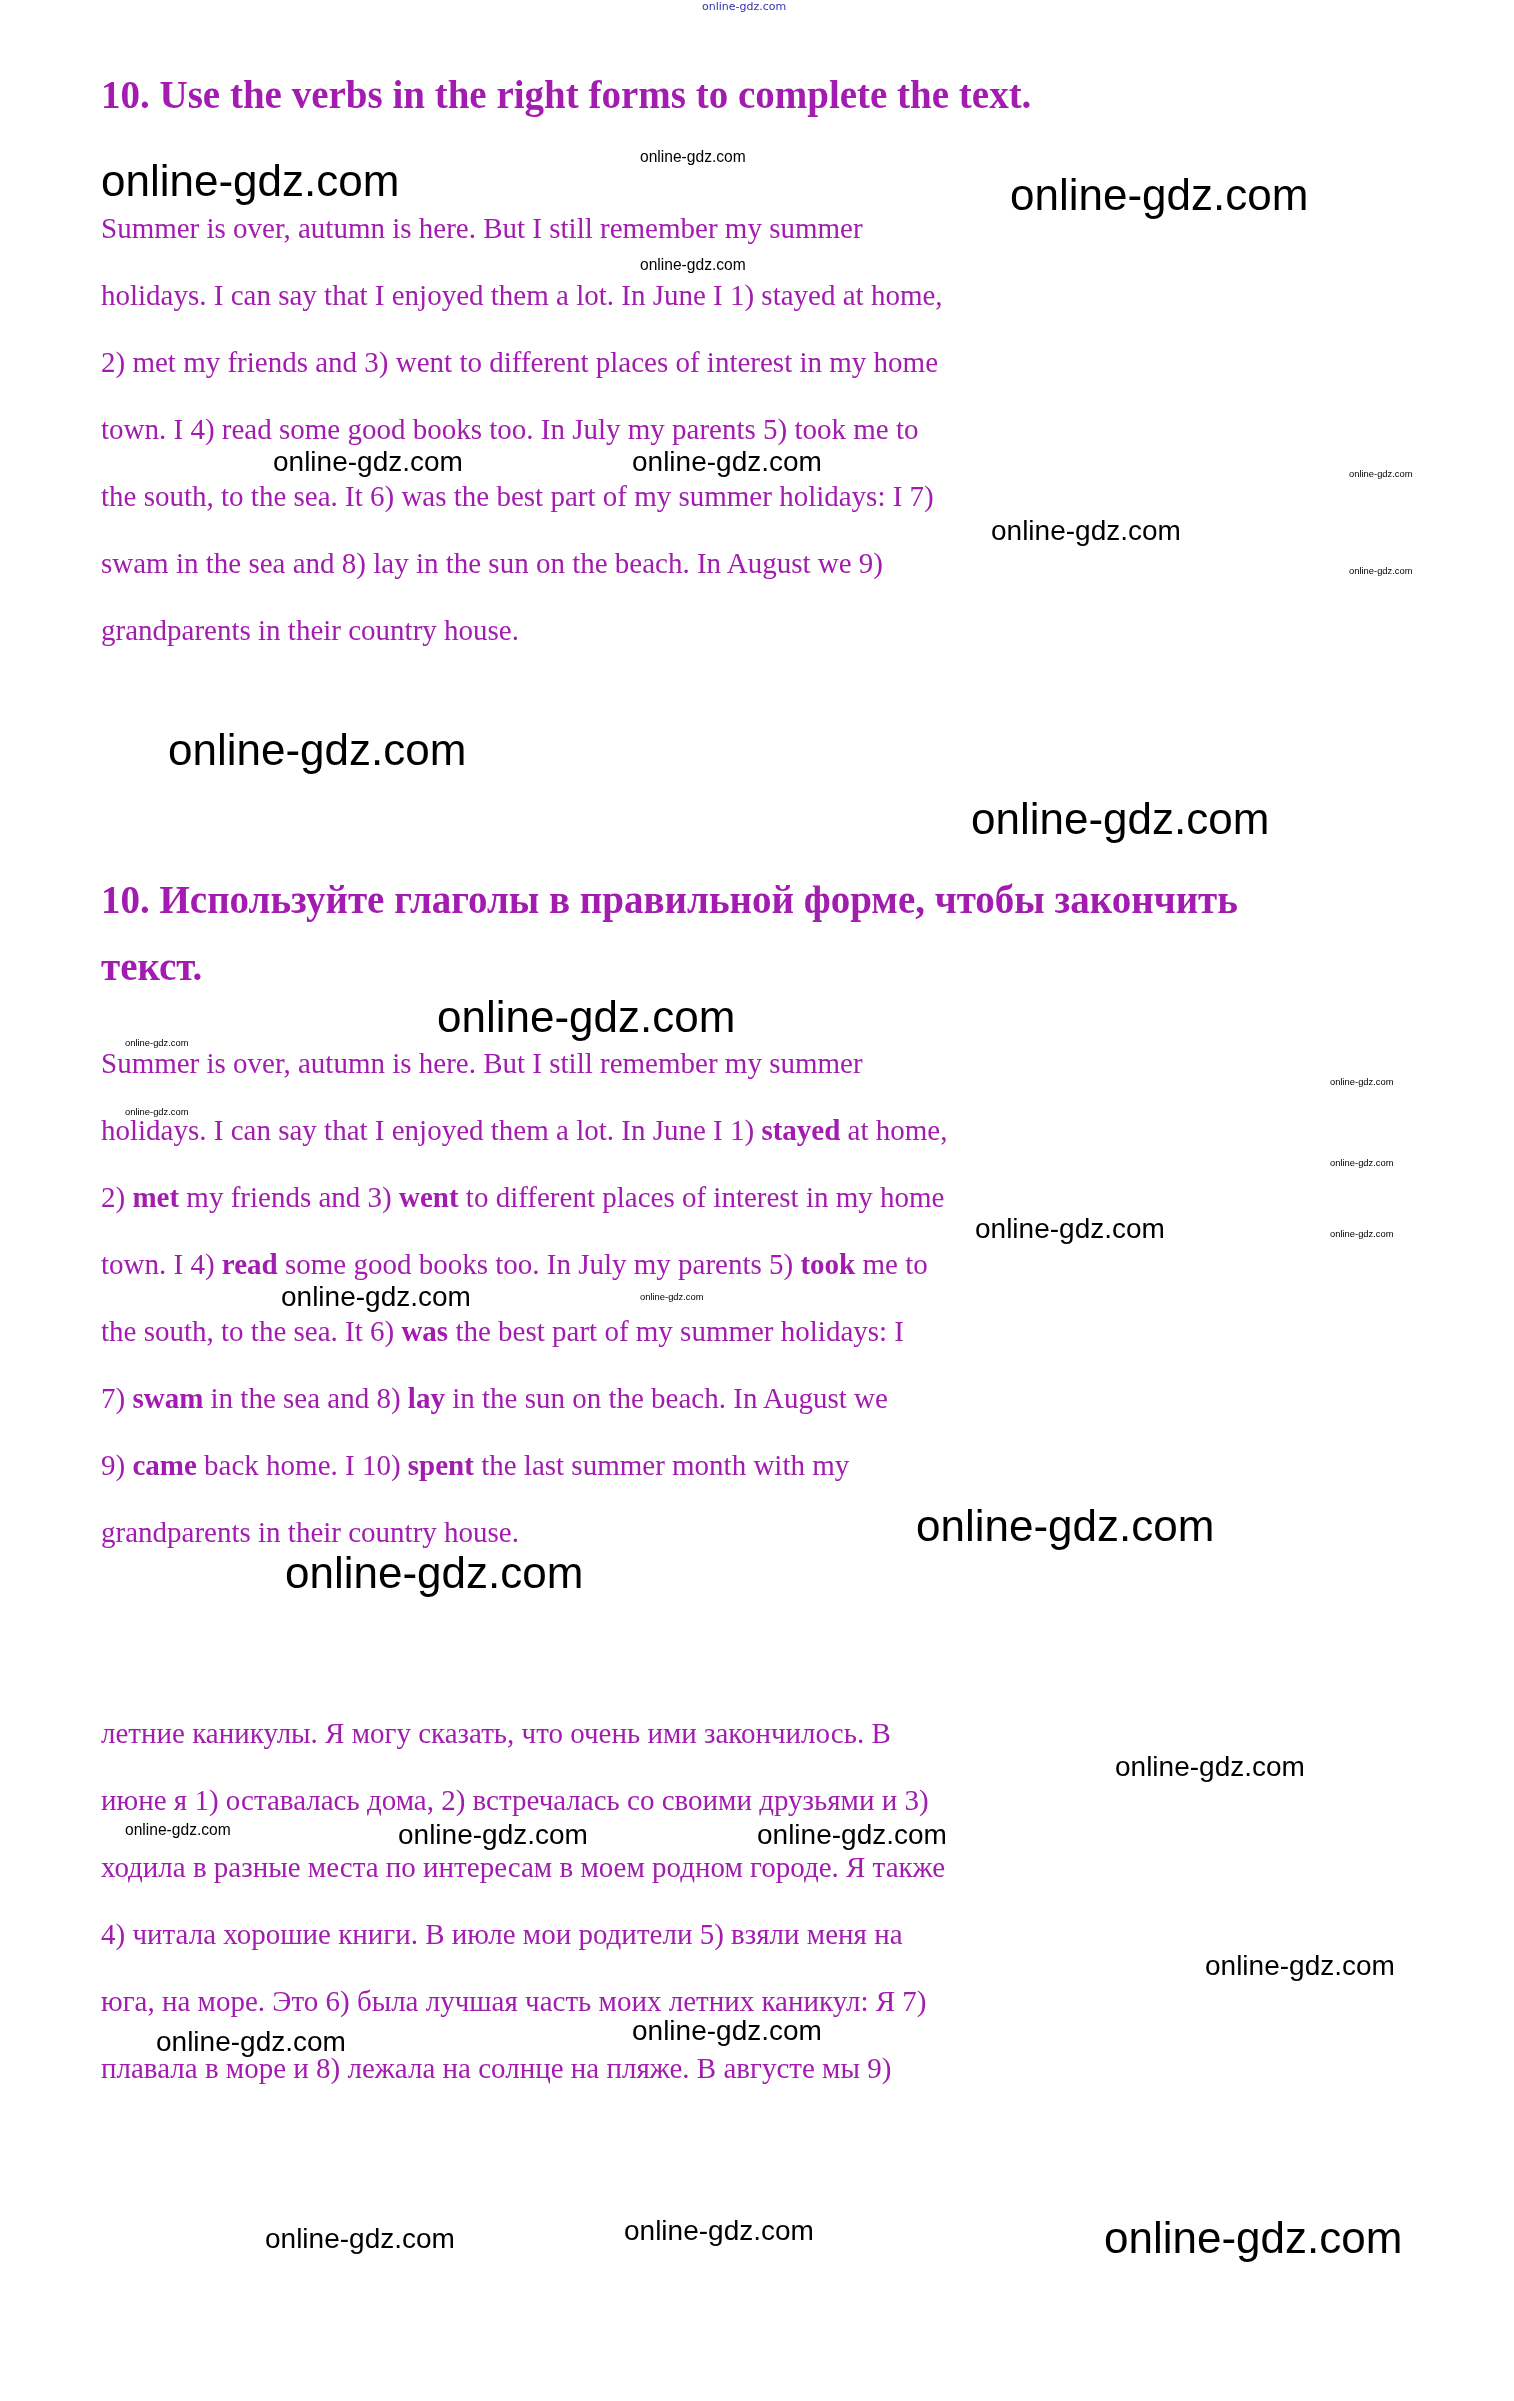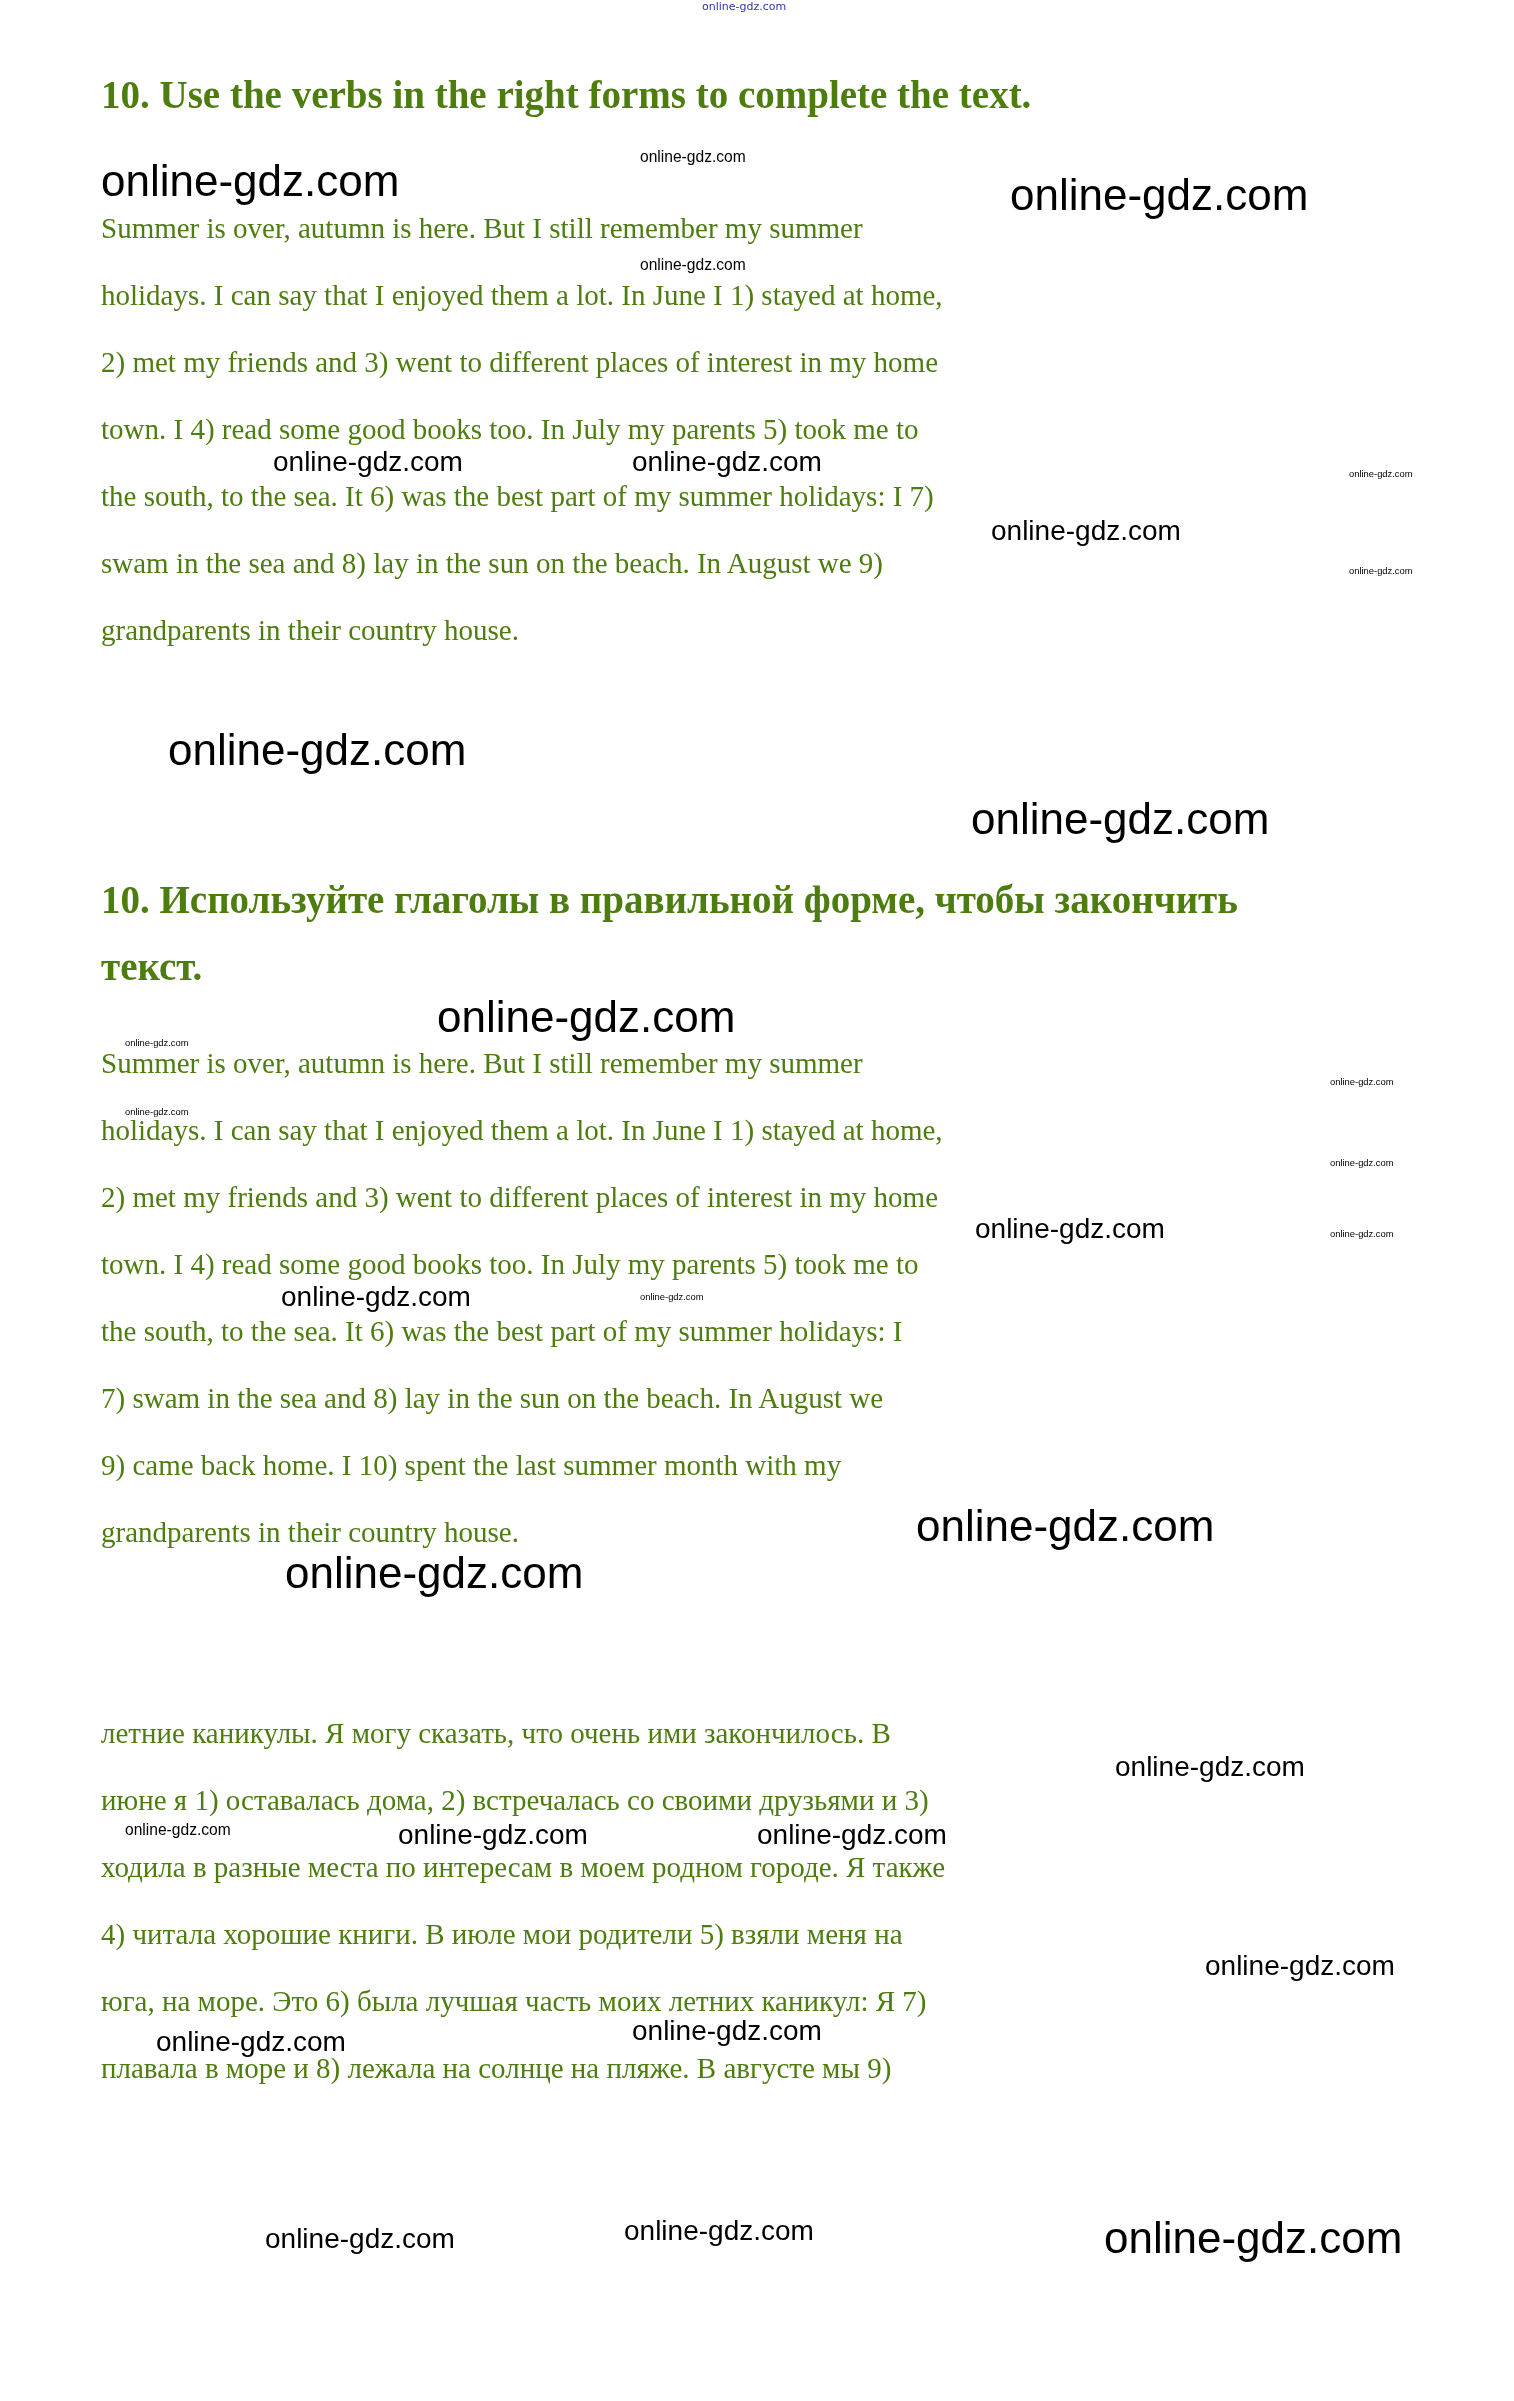--- a/index.html
+++ b/index.html
@@ -1,22 +1,22 @@
 <!DOCTYPE html>
 <html style="font-size:12.5px"><head>
 <meta charset="utf-8">
 <style>
   html, body { margin: 0; padding: 0; background: #ffffff; }
   body { width: 1515px; height: 2401px; position: relative; overflow: hidden; }
-  .serif { font-family: "Liberation Serif", "DejaVu Serif", serif; color: #4d7c0f; }
+  .serif { font-family: "Liberation Serif", "DejaVu Serif", serif; color: #a21caf; }
   .top-wm { position: absolute; top: 0; left: 702px; font-family: "DejaVu Sans", sans-serif; font-size: 11px; color: #3333aa; }
   .heading { position: absolute; left: 101px; font-weight: bold; font-size: 39px; line-height: 67px; white-space: nowrap; }
   .para { position: absolute; left: 101px; font-size: 29px; line-height: 67px; white-space: nowrap; }
   .para .line { display: block; height: 67px; }
-  .para b { font-weight: normal; }
+  .para b { font-weight: bold; }
   .wm { position: absolute; font-family: "Liberation Sans", "DejaVu Sans", sans-serif; color: #000; white-space: nowrap; }
   .wm-lg { font-size: 44px; }
   .wm-md { font-size: 28px; }
   .wm-sm { font-size: 15.6px; }
   .wm-xs { font-size: 9.4px; }
 </style>
 </head>
 <body>
 
 <div class="top-wm">online-gdz.com</div>

